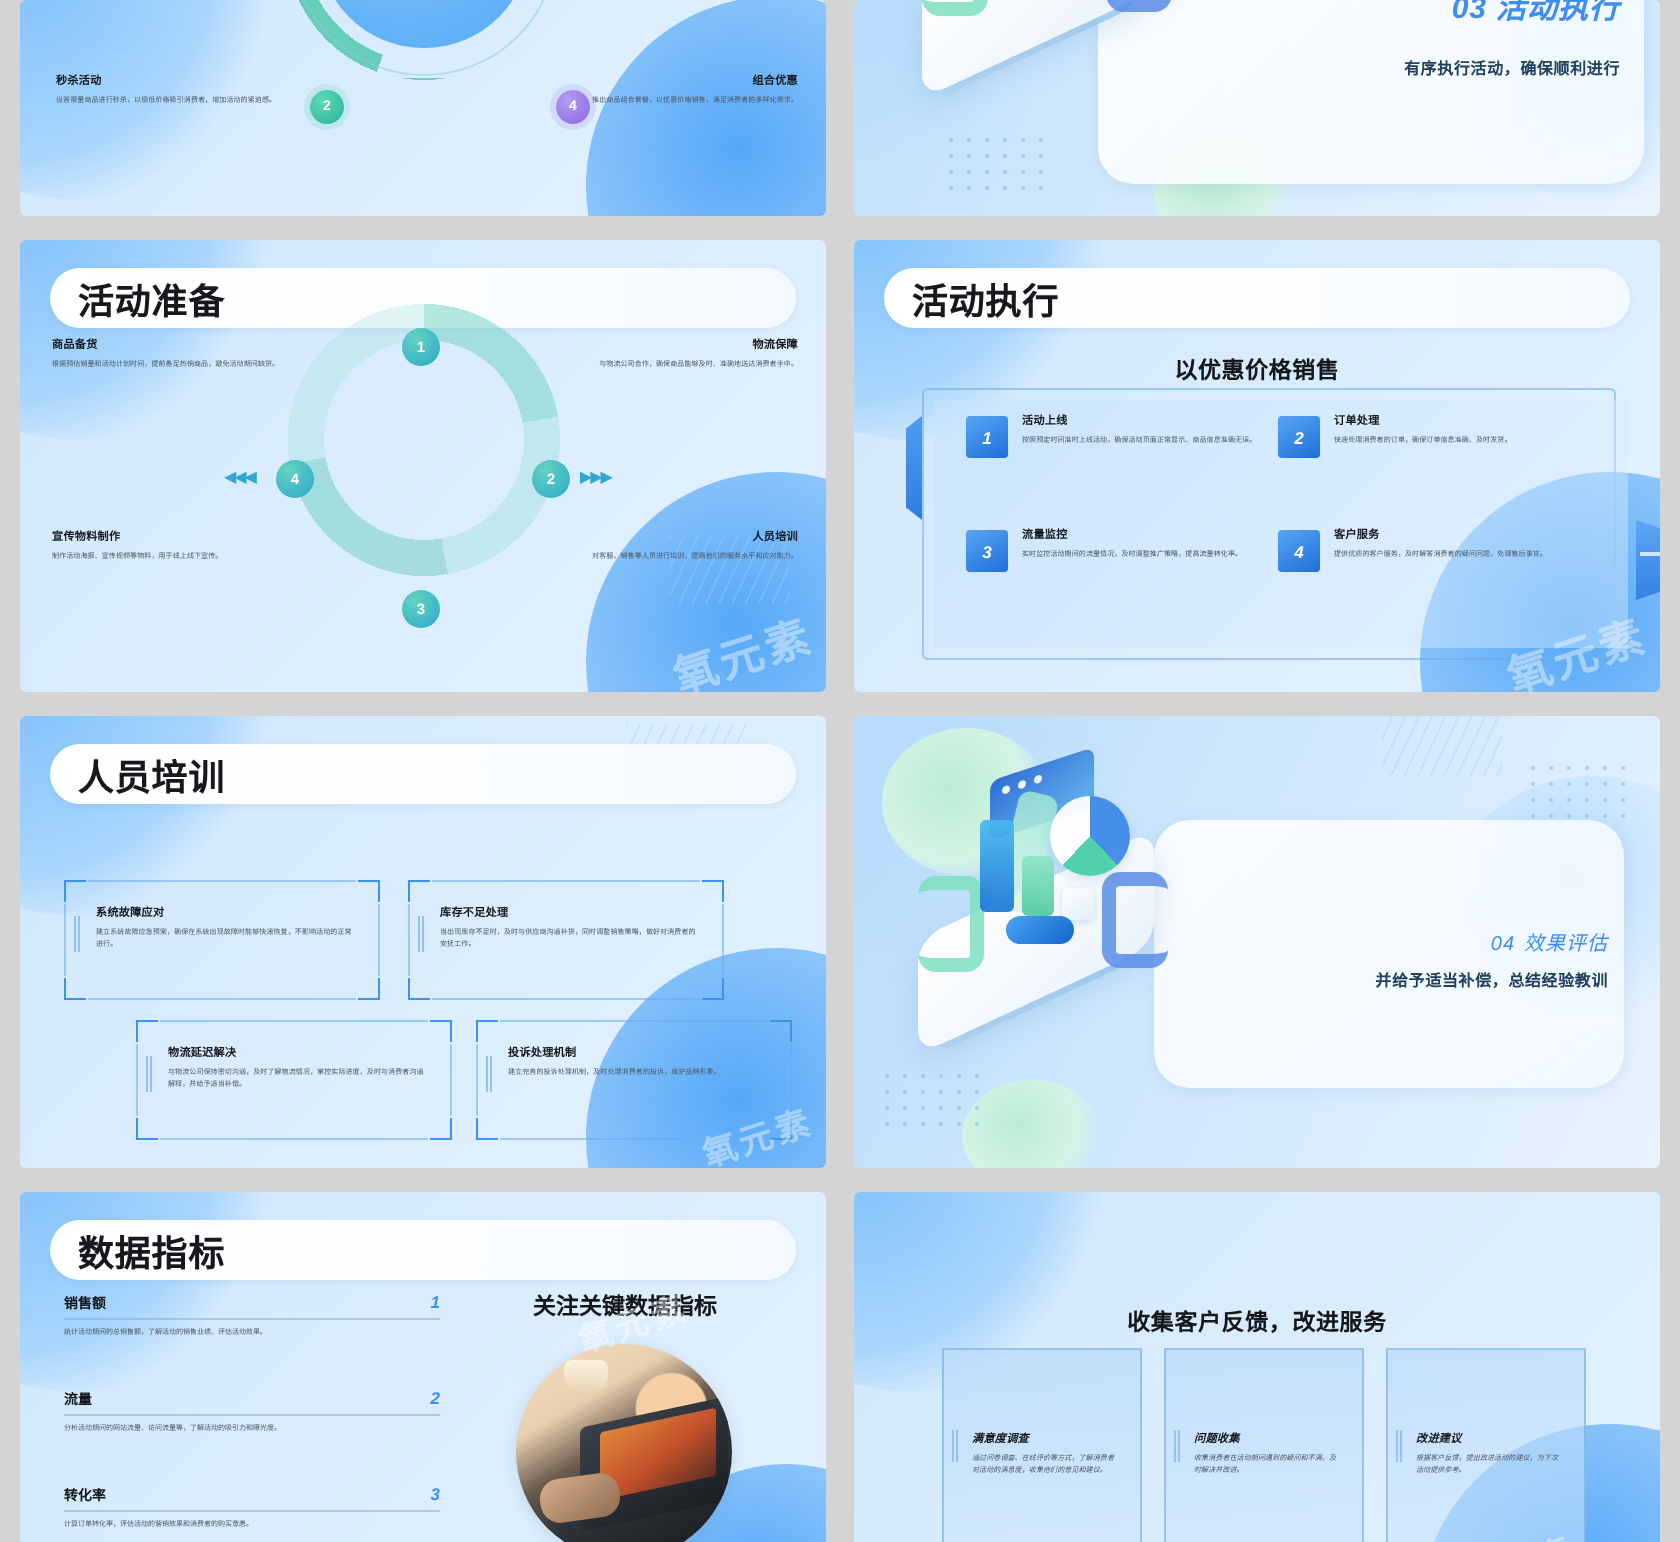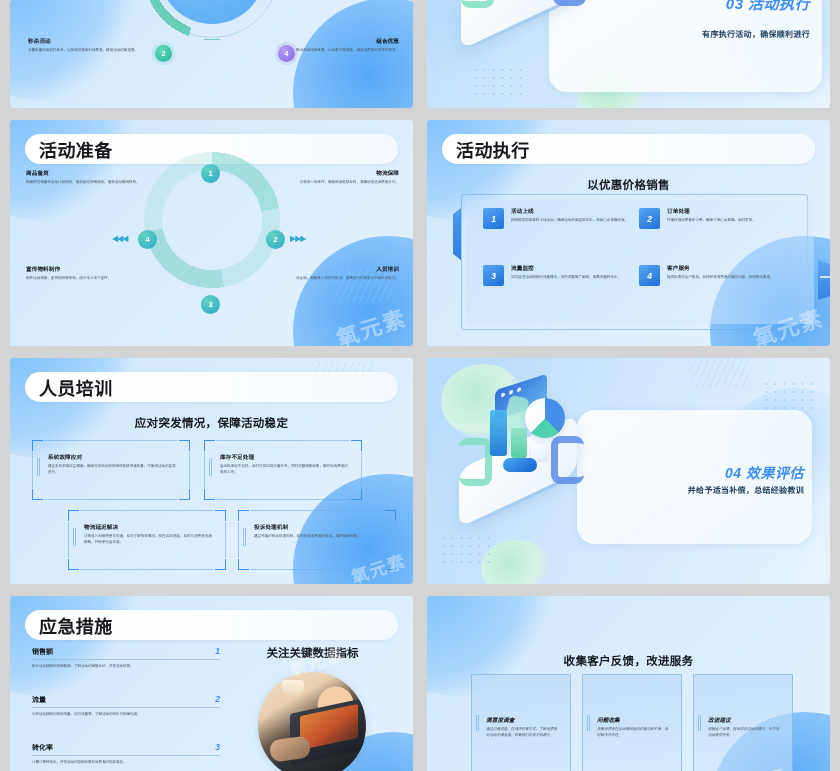--- a/index.html
+++ b/index.html
@@ -184,21 +184,21 @@
   .brbox .grip{position:absolute;left:5px;top:18px;width:4px;height:18px;
      background:repeating-linear-gradient(90deg,#7fb6f0 0 1px,transparent 1px 2px);opacity:.8;}
   .brbox .txt{position:absolute;left:16px;right:12px;top:14px;}
 
   
   .s6{background:linear-gradient(115deg,#b9dcfb 0%,#cfe7fd 45%,#e8f3ff 100%);}
   .s6 .panel{position:absolute;left:150px;top:52px;right:18px;bottom:40px;
      background:linear-gradient(135deg,rgba(255,255,255,.88),rgba(244,250,255,.82));
      border-radius:18px;box-shadow:0 2px 8px rgba(110,155,200,.16);}
   .s6 .sec-no{position:absolute;right:26px;top:104px;text-align:right;}
-  .s6 .sec-no .n{font-size:14px;font-weight:bold;font-style:italic;color:#3d8ef0;letter-spacing:.5px;}
+  .s6 .sec-no .n{font-size:10px;font-weight:normal;font-style:italic;color:#3d8ef0;letter-spacing:.5px;}
   .s6 .sec-sub{position:absolute;right:26px;top:126px;font-size:8px;font-weight:bold;color:#21415f;letter-spacing:.3px;}
 
   
   .metric{position:absolute;left:22px;width:188px;}
   .metric .top{display:flex;align-items:baseline;justify-content:space-between;
      border-bottom:1px solid rgba(120,170,215,.5);padding-bottom:3px;}
   .metric .nm{font-size:7px;font-weight:bold;color:#13161a;}
   .metric .ix{font-size:8.5px;font-weight:bold;font-style:italic;color:#3e90ee;}
   .metric .ds{font-size:3.5px;color:#4a5663;line-height:1.6;padding-top:4px;}
   .s7 .rtitle{position:absolute;left:212px;right:10px;top:48px;text-align:center;
@@ -387,21 +387,20 @@
   </div>
 
   <div class="slide s5">
     <div class="blob b-tl"></div>
     <div class="blob b-br"></div>
     <div class="hatch" style="right:40px;top:4px;"></div>
 
     <div class="title-pill">
       <span>人员培训</span>
     </div>
-    <div class="headline">应对突发情况，保障活动稳定</div>
 
     <div class="brbox" style="left:22px;top:82px;">
       <i class="bk tl"></i>
       <i class="bk tr"></i>
       <i class="bk bl"></i>
       <i class="bk br"></i>
       <i class="edge e-t"></i>
       <i class="edge e-b"></i>
       <i class="edge e-l"></i>
       <i class="edge e-r"></i>
@@ -497,21 +496,21 @@
       <span class="n">效果评估</span>
     </div>
     <div class="sec-sub">并给予适当补偿，总结经验教训</div>
   </div>
 
   <div class="slide s7">
     <div class="blob b-tl"></div>
     <div class="blob b-br" style="right:-60px;bottom:-70px;width:160px;height:160px;"></div>
 
     <div class="title-pill">
-      <span>应急措施</span>
+      <span>数据指标</span>
     </div>
 
     <div class="metric" style="top:50px;">
       <div class="top">
         <span class="nm">销售额</span>
         <span class="ix">1</span>
       </div>
       <div class="ds">统计活动期间的总销售额，了解活动的销售业绩、评估活动效果。</div>
     </div>
 

